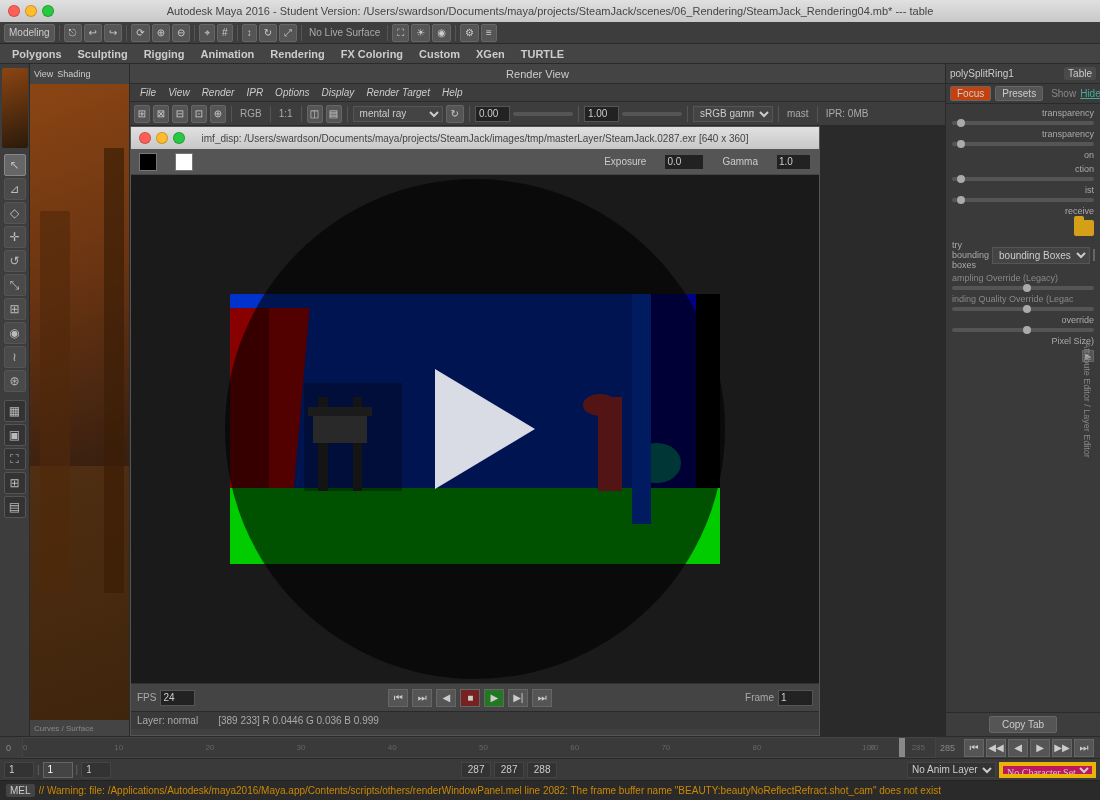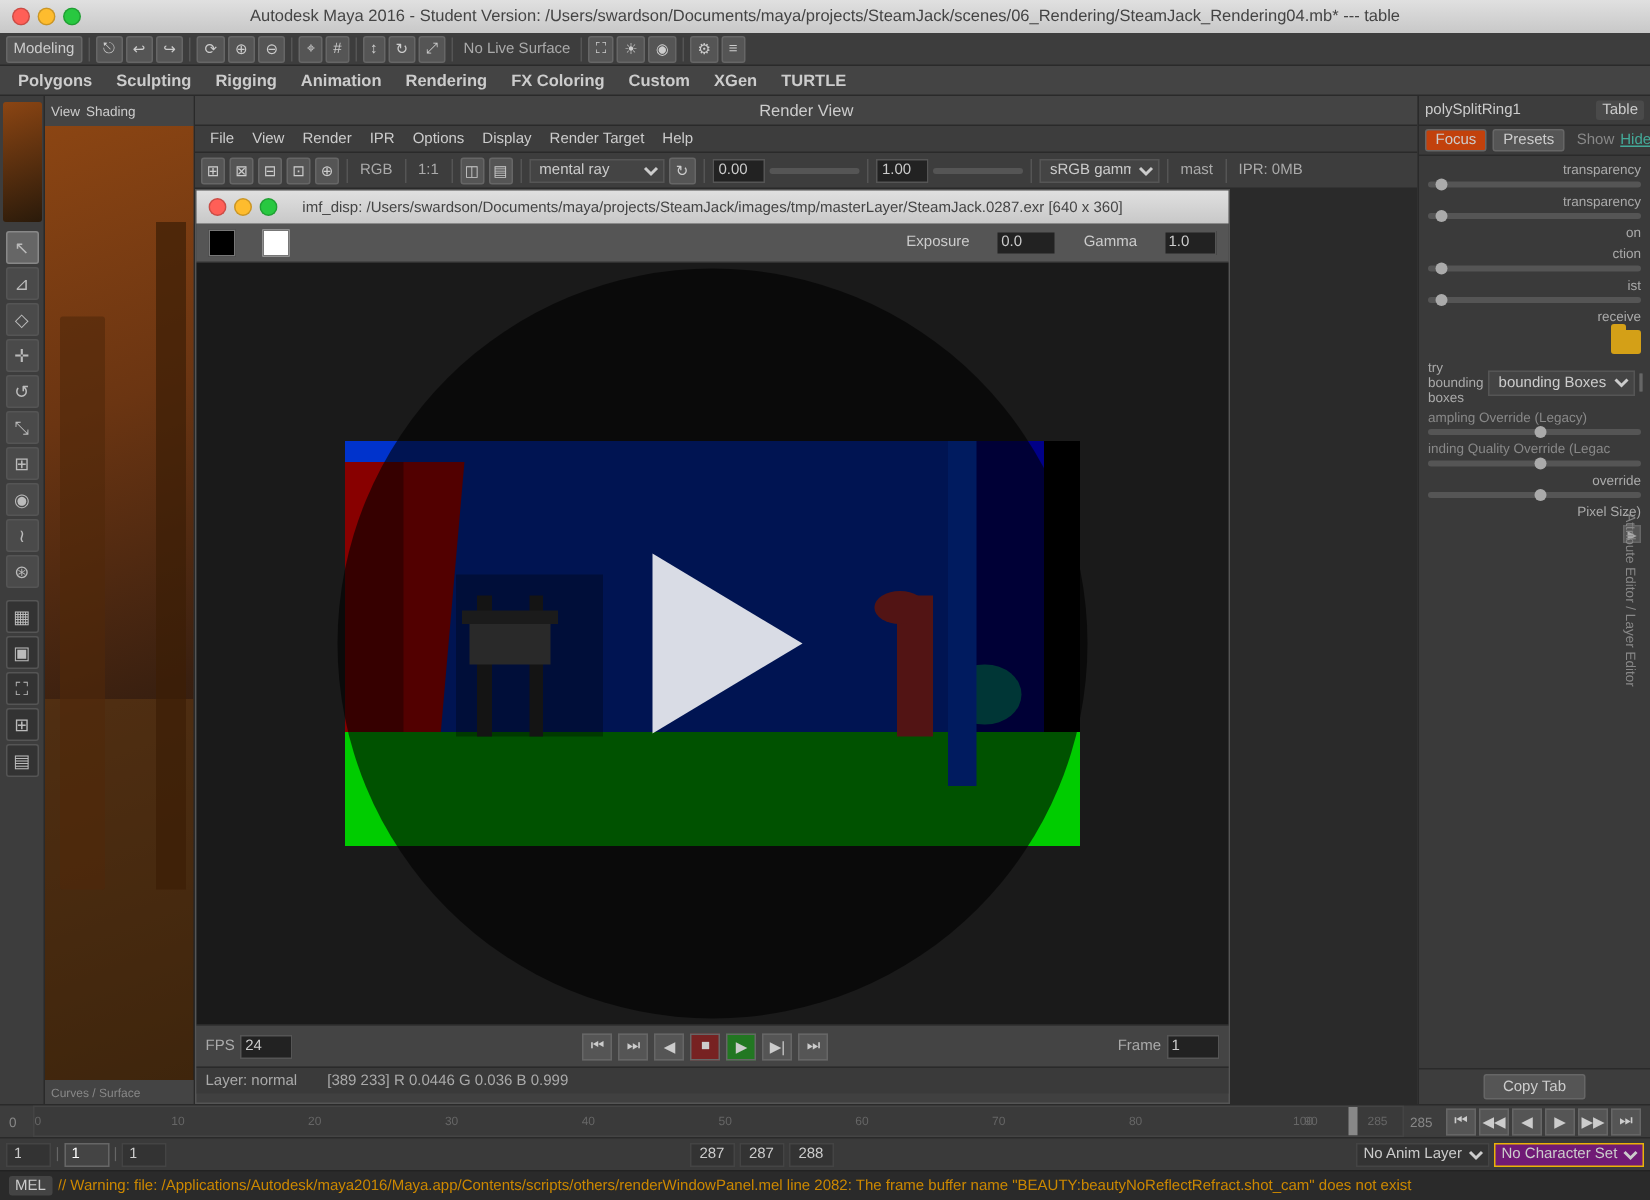--- a/index.html
+++ b/index.html
@@ -542,21 +542,21 @@
         <span>Curves / Surface</span>
       </div>
     </div>
 
     <div id="center-content">
 
       <div style="height:20px;background:#444;display:flex;align-items:center;justify-content:center;border-bottom:1px solid #2a2a2a;">
         <span style="font-size:11px;color:#ccc;">Render View</span>
       </div>
 
-      <div style="height:18px;background:#3d3d3d;display:flex;align-items:center;padding:0 4px;border-bottom:1px solid #2a2a2a;">
+      <div style="height:18px;background:#3d3d3d;display:flex;align-items:center;padding:0 4px;border-bottom:1px solid #2a2a2a;font-style:italic;">
         <div class="menu-item" style="font-size:10px;padding:0 6px;">File</div>
         <div class="menu-item" style="font-size:10px;padding:0 6px;">View</div>
         <div class="menu-item" style="font-size:10px;padding:0 6px;">Render</div>
         <div class="menu-item" style="font-size:10px;padding:0 6px;">IPR</div>
         <div class="menu-item" style="font-size:10px;padding:0 6px;">Options</div>
         <div class="menu-item" style="font-size:10px;padding:0 6px;">Display</div>
         <div class="menu-item" style="font-size:10px;padding:0 6px;">Render Target</div>
         <div class="menu-item" style="font-size:10px;padding:0 6px;">Help</div>
       </div>
 
@@ -858,21 +858,21 @@
 
       <span class="bottom-number" style="width:30px;height:16px;background:#333;border:1px solid #444;color:#ccc;font-size:10px;text-align:center;display:flex;align-items:center;justify-content:center;">287</span>
       <span class="bottom-number" style="width:30px;height:16px;background:#333;border:1px solid #444;color:#ccc;font-size:10px;text-align:center;display:flex;align-items:center;justify-content:center;">287</span>
       <span class="bottom-number" style="width:30px;height:16px;background:#333;border:1px solid #444;color:#ccc;font-size:10px;text-align:center;display:flex;align-items:center;justify-content:center;">288</span>
 
       <div style="flex:1;"></div>
 
       <select style="height:16px;background:#333;border:1px solid #444;color:#ccc;font-size:10px;">
         <option>No Anim Layer</option>
       </select>
-      <select style="height:16px;background:#701a75;border:1px solid #eab308;color:#ccc;font-size:10px;">
+      <select style="height:16px;background:#be185d;border:4px solid #eab308;color:#ccc;font-size:10px;font-family:Liberation Serif, serif;">
         <option>No Character Set</option>
       </select>
     </div>
 
     <div id="status-bar" style="height:20px;background:#2a2a2a;display:flex;align-items:center;padding:0 6px;font-size:10px;color:#aaa;border-top:1px solid #222;">
       <span class="status-label">MEL</span>
       <span style="flex:1;overflow:hidden;white-space:nowrap;text-overflow:ellipsis;font-size:10px;color:#cc8800;">// Warning: file: /Applications/Autodesk/maya2016/Maya.app/Contents/scripts/others/renderWindowPanel.mel line 2082: The frame buffer name "BEAUTY:beautyNoReflectRefract.shot_cam" does not exist</span>
     </div>
 
   </div>

